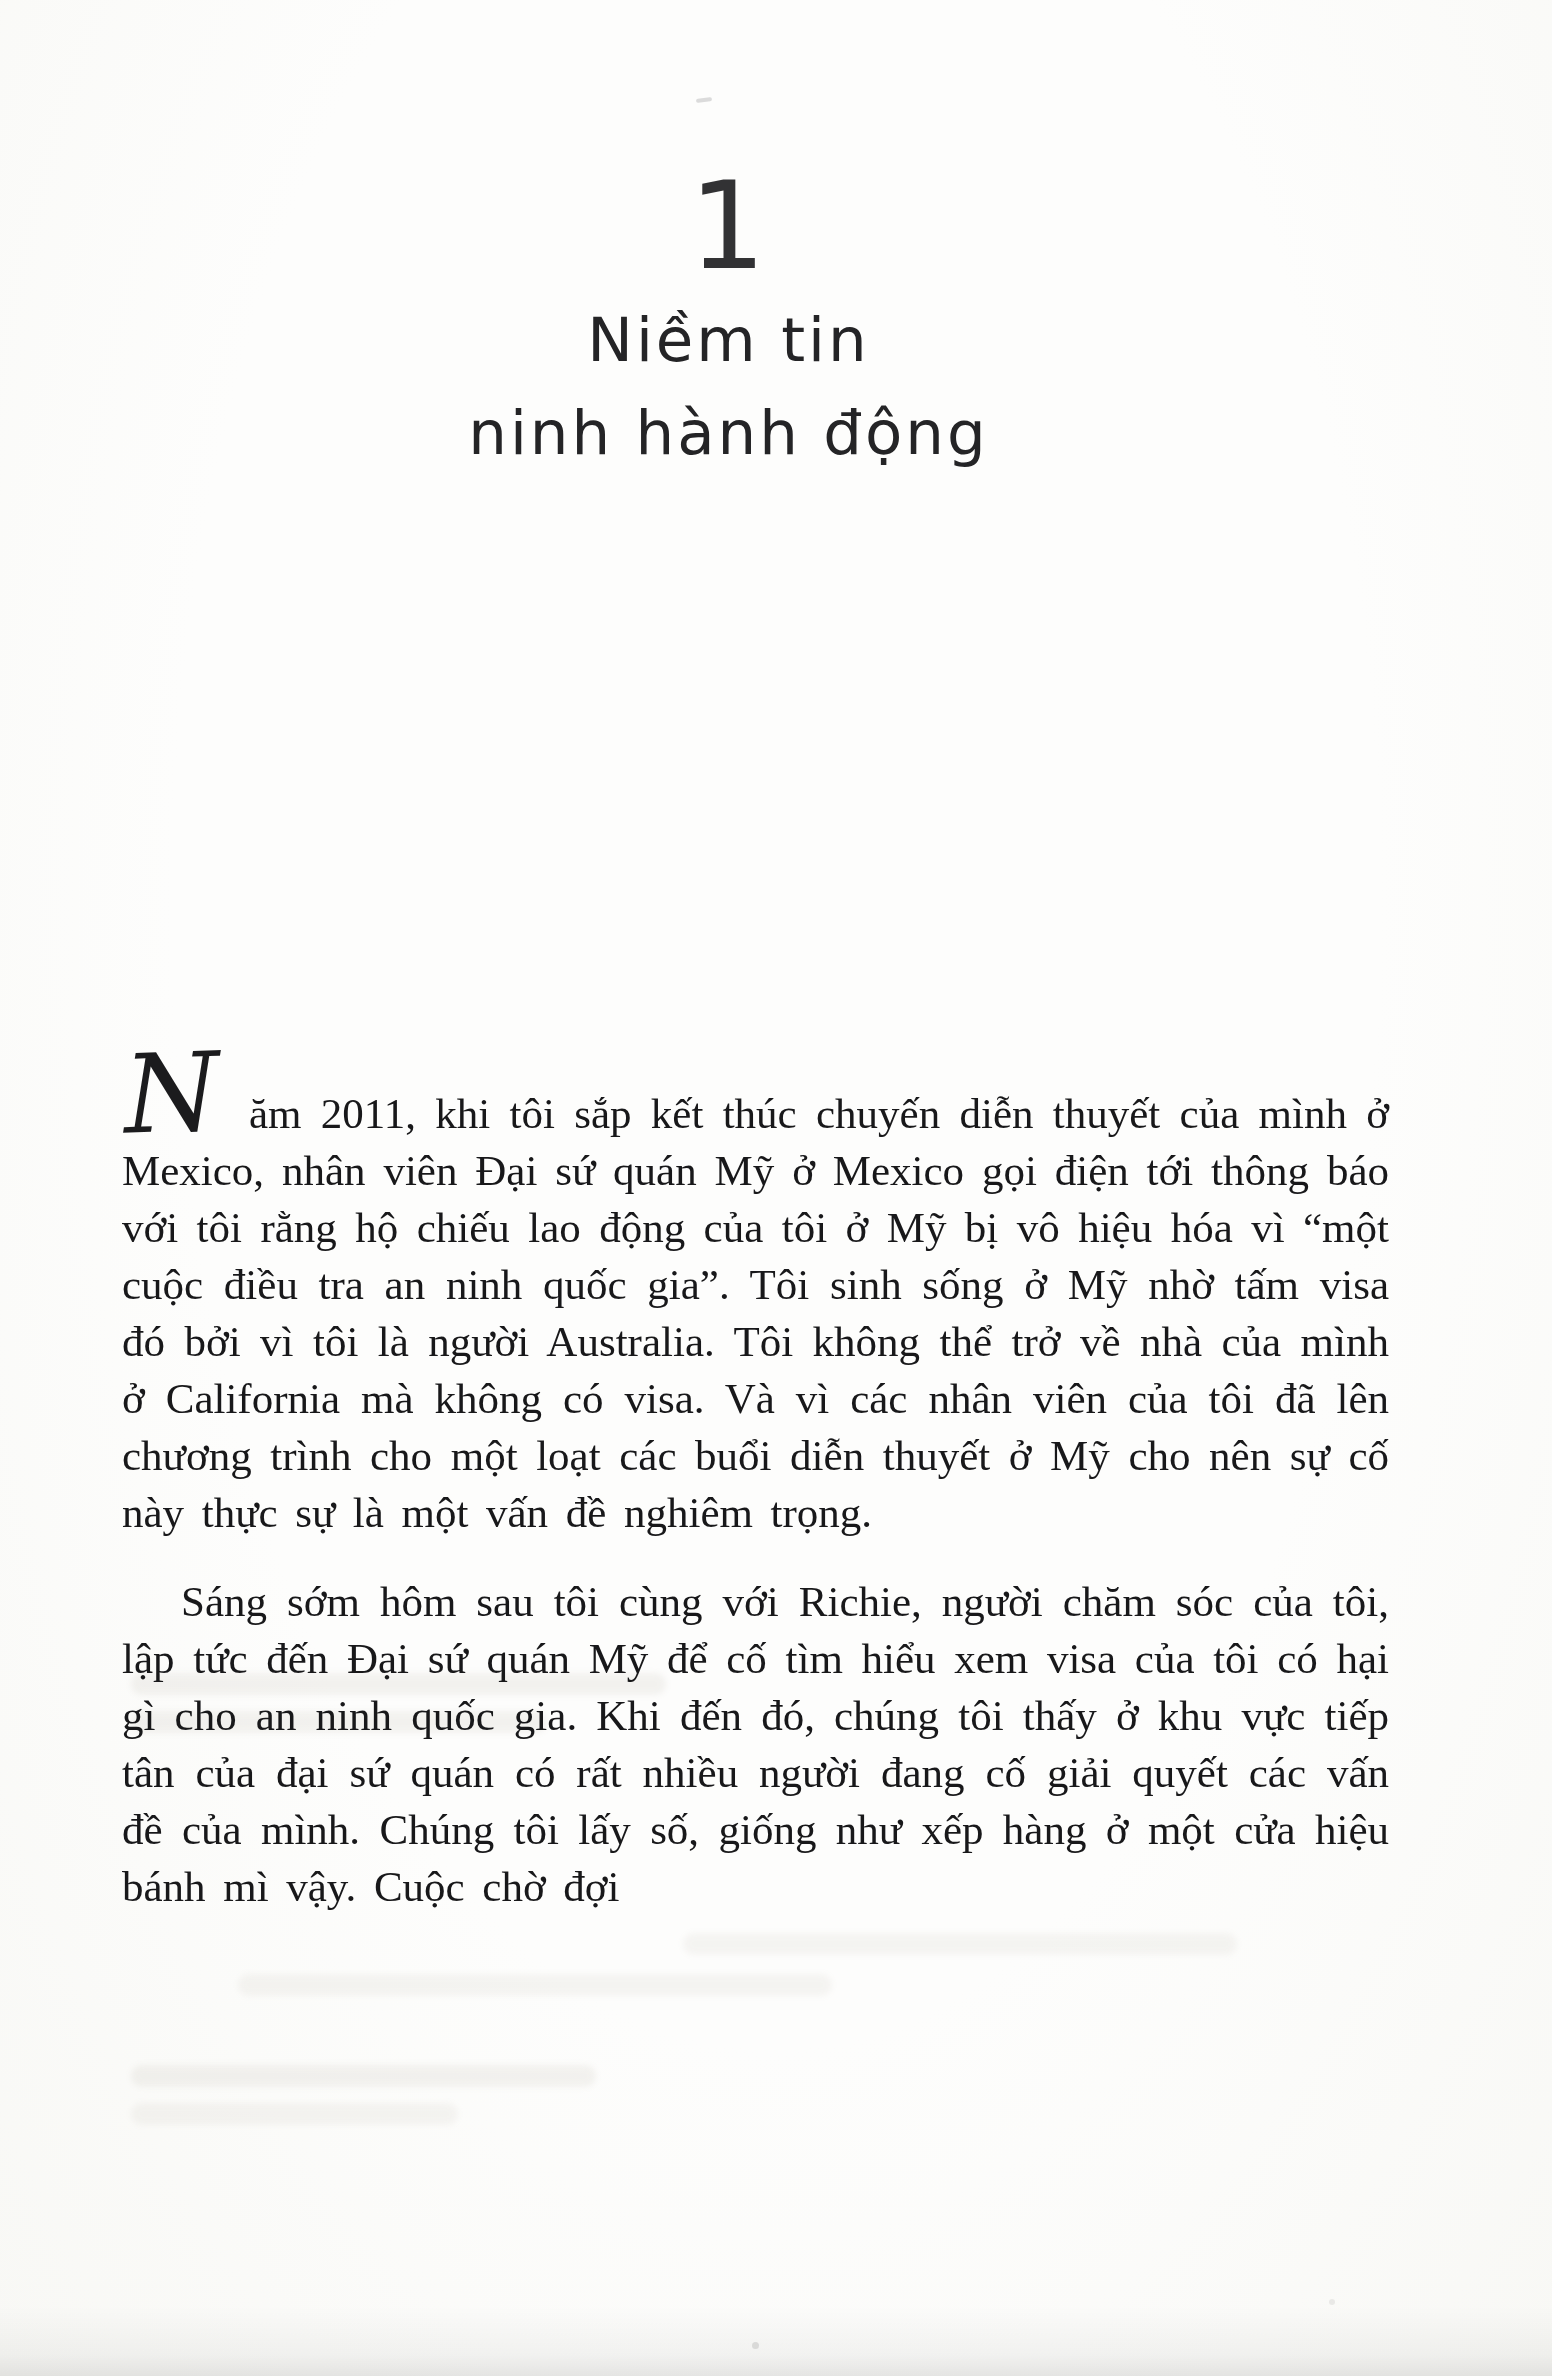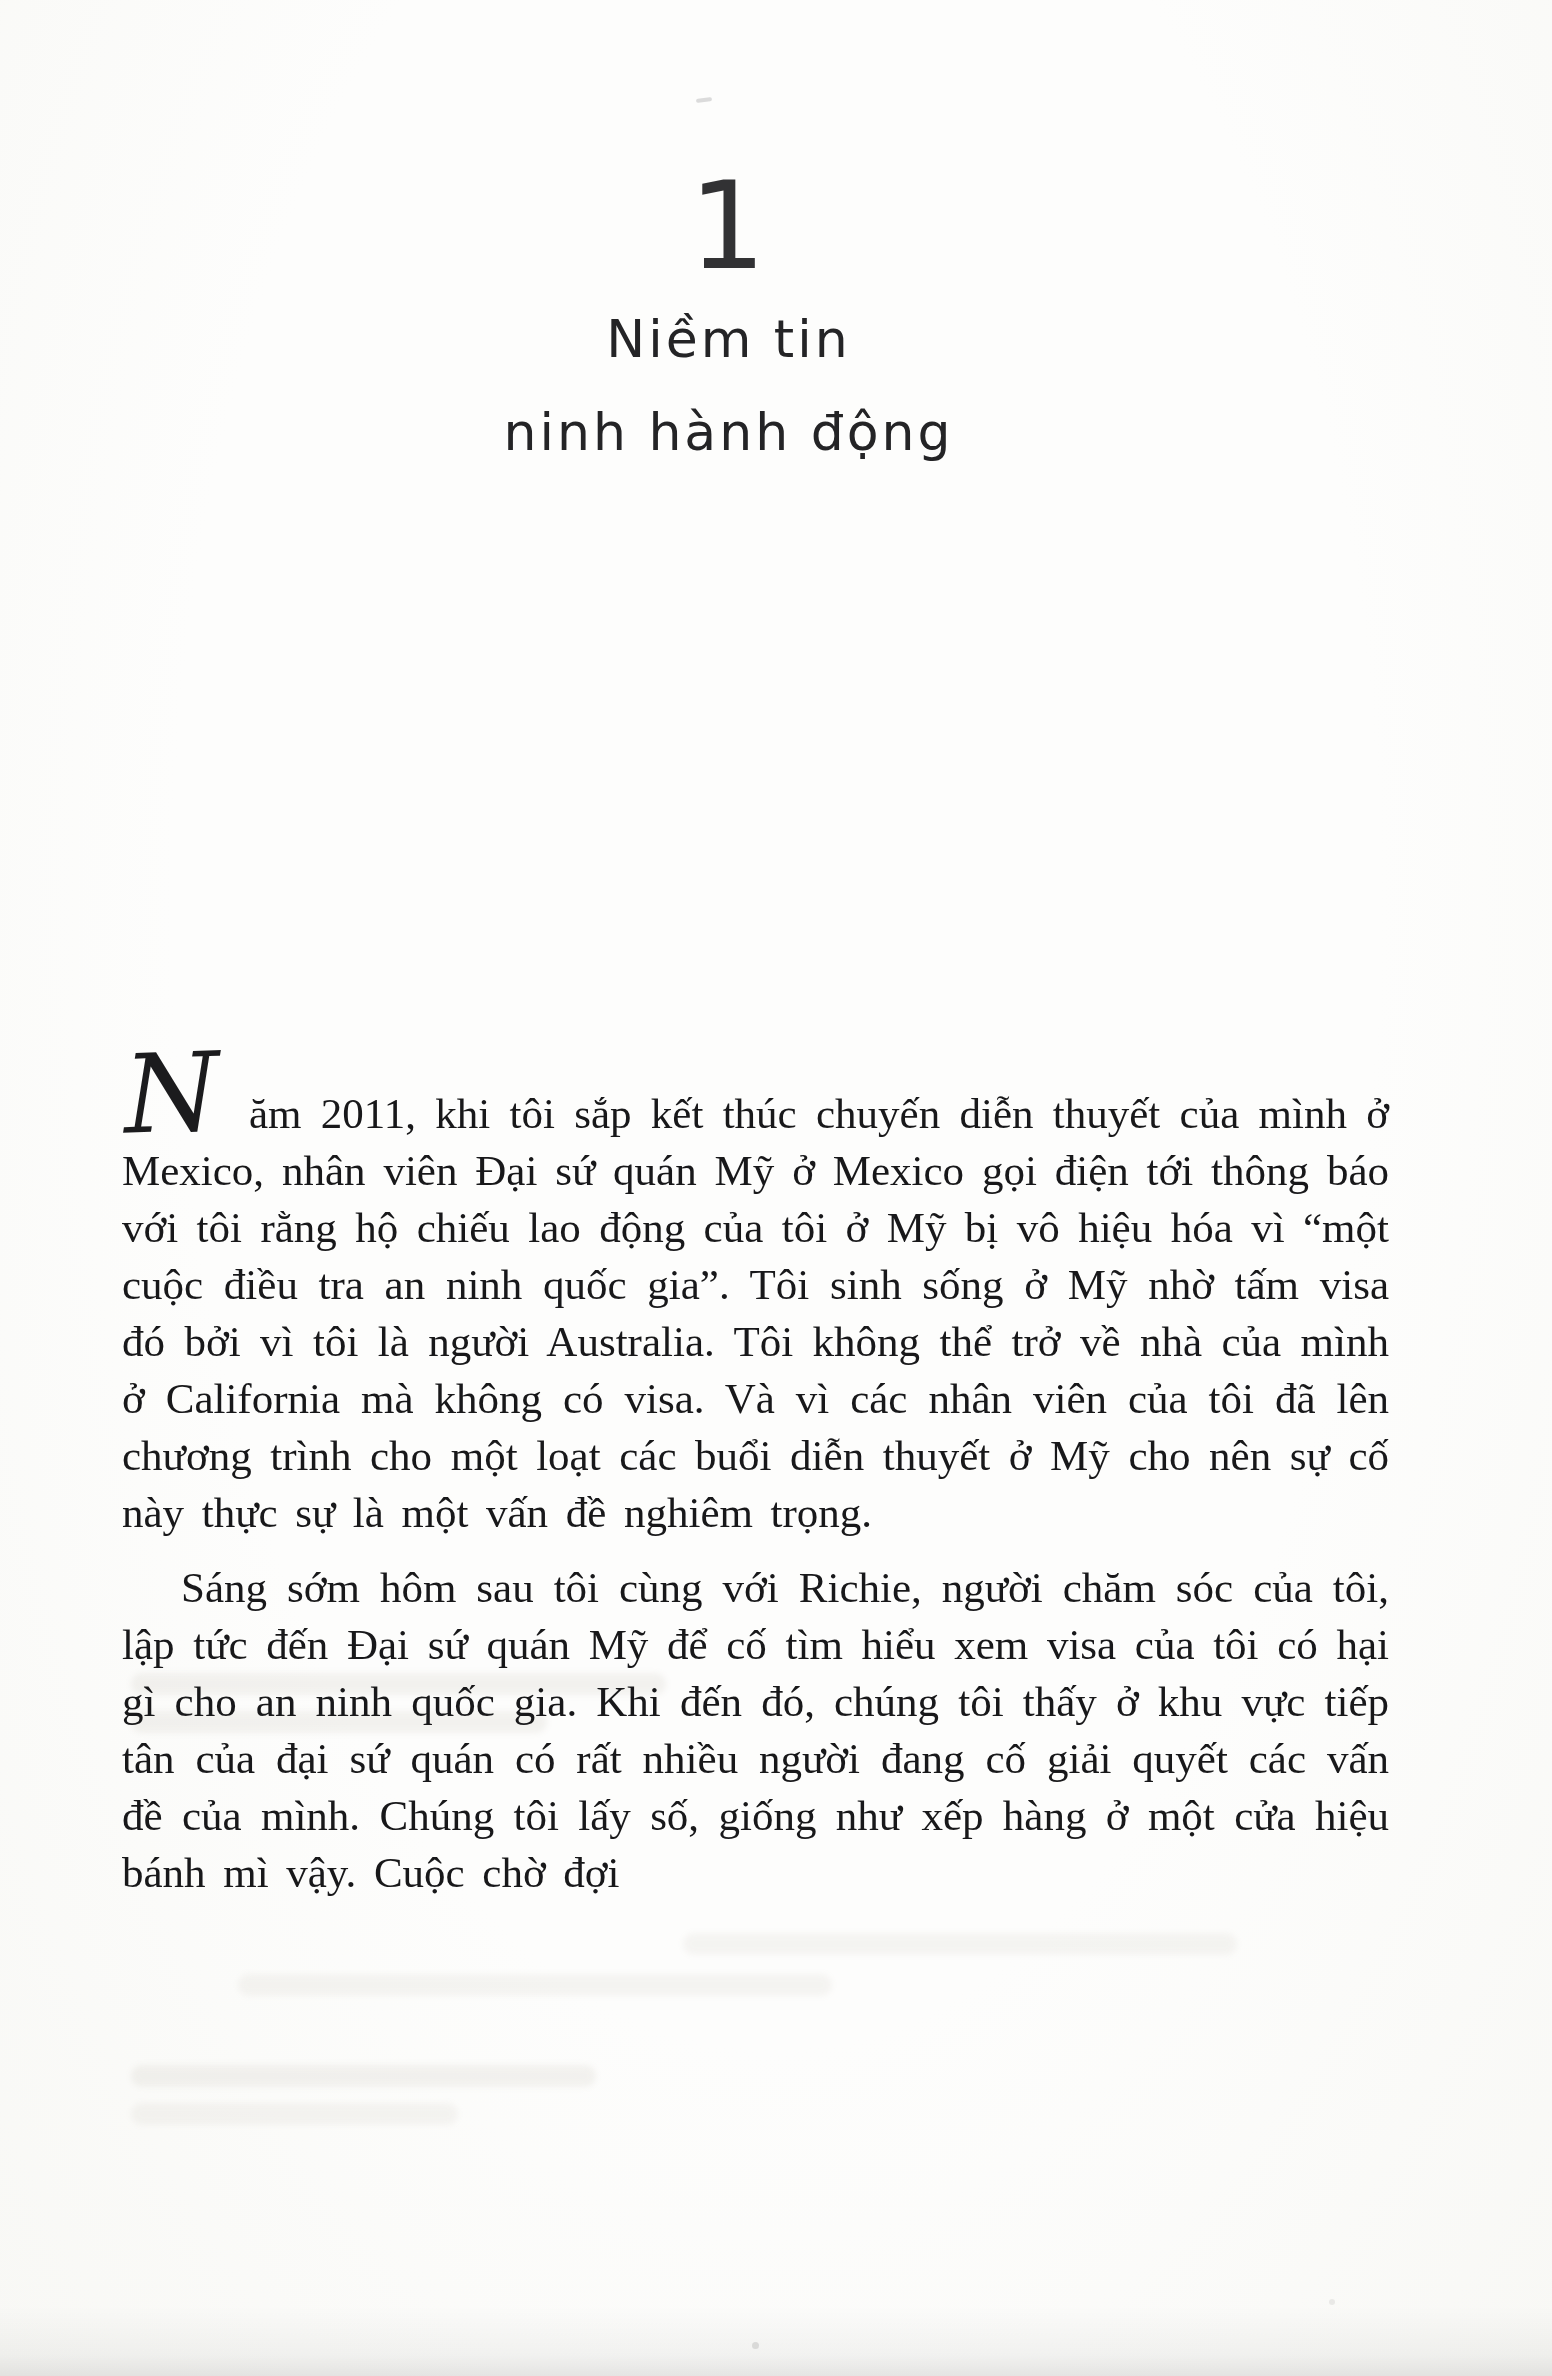--- a/index.html
+++ b/index.html
@@ -30,21 +30,21 @@
   .chapter-number {
     font-size: 121px;
     line-height: 1;
     font-weight: 400;
     letter-spacing: 2px;
     color: #323234;
   }
   .chapter-title {
     margin-top: 6px;
     font-weight: 400;
-    font-size: 52px;
+    font-size: 61px;
     line-height: 93px;
     letter-spacing: 3px;
     color: #242426;
   }
   .chapter-title .line { display: block; }
 
   
   .body-text {
     position: absolute;
     left: 122px;
@@ -69,21 +69,21 @@
     text-indent: 0;
     font-family: "DejaVu Serif", serif;
     font-style: italic;
     font-size: 109px;
     line-height: 109px;
     font-weight: 400;
     color: #1b1b1d;
     transform: rotate(-2deg);
   }
   .para.indent {
-    margin-top: 18px;
+    margin-top: 32px;
     text-indent: 59px;
   }
 
   
   .bleed-layer { position: absolute; inset: 0; z-index: 1; }
   .ghost {
     position: absolute;
     height: 22px;
     border-radius: 11px;
     background: #9a9280;

